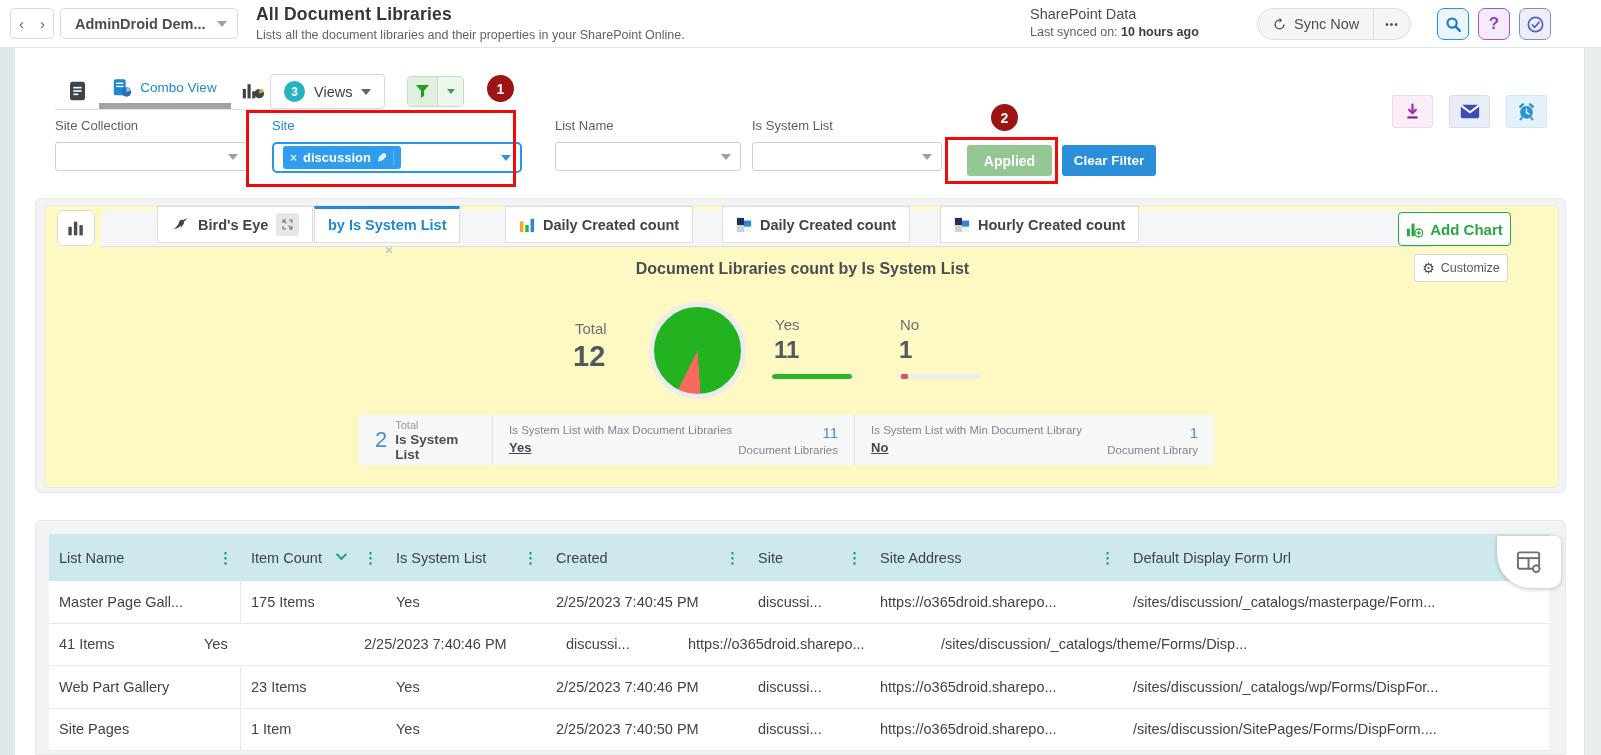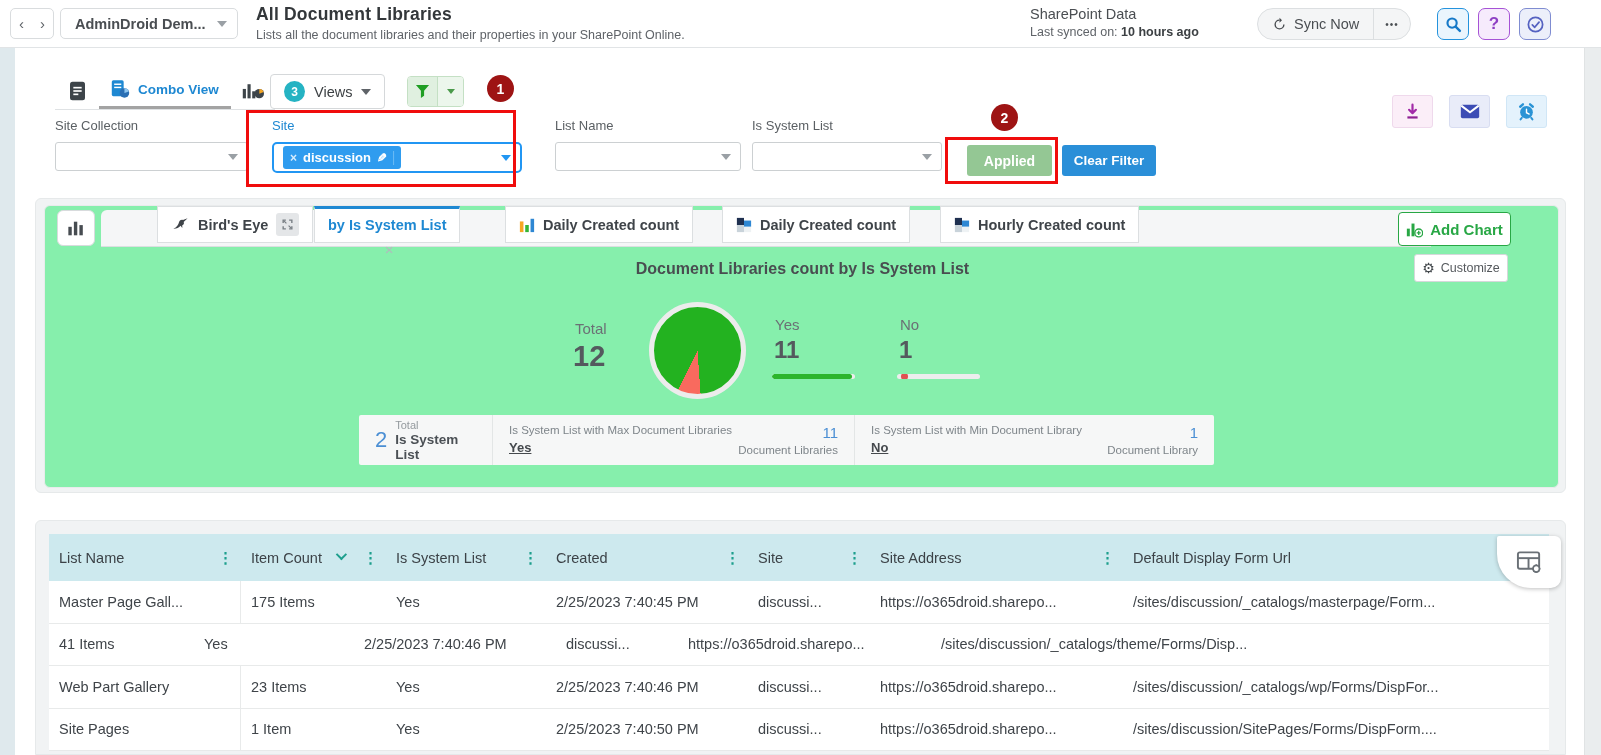--- a/index.html
+++ b/index.html
@@ -30,21 +30,21 @@
   .iconbtn.sched { left:1519px; border:1.5px solid #7f8cd1; background:#eceffa; }
 
   
   .leftstrip { position:absolute; left:0; top:48px; width:15px; height:707px; background:#dfe9ed; }
   .rightstrip { position:absolute; left:1584px; top:0; width:17px; height:755px; background:#eaedee; border-left:1px solid #e0e3e4; }
 
   
   .filterband { position:absolute; left:15px; top:48px; width:1569px; height:144px; background:#fff; }
   .viewtabs { position:absolute; left:40px; top:24px; height:38px; display:flex; align-items:stretch; border-bottom:1px solid #dfe2e4; }
   .vtab { width:44px; display:flex; align-items:center; justify-content:center; cursor:pointer; }
-  .vtab.combo { width:132px; gap:8px; font-size:13.5px; font-weight:bold; color:#1e88d2; border-bottom:3px solid #a3a3a3; }
+  .vtab.combo { width:132px; gap:8px; font-size:13.5px; font-weight:normal; color:#1e88d2; border-bottom:6px solid #a3a3a3; }
   .viewsbtn { position:absolute; left:255px; top:26px; height:35px; border:1px solid #d5d8da; border-radius:4px; background:#fff; display:flex; align-items:center; gap:9px; padding:0 13px; cursor:pointer; font-size:14.5px; color:#3c4043; }
   .viewsbadge { width:21px; height:21px; border-radius:50%; background:#25b3c3; color:#fff; font-size:12px; font-weight:bold; display:flex; align-items:center; justify-content:center; }
   .filterbtn { position:absolute; left:392px; top:28px; height:31px; display:flex; border:1px solid #c4e0c4; border-radius:4px; overflow:hidden; }
   .filterbtn .fseg1 { width:30px; background:#e0f0e0; display:flex; align-items:center; justify-content:center; cursor:pointer; border-right:1px solid #c4e0c4; }
   .filterbtn .fseg2 { width:25px; background:#ecf6ec; display:flex; align-items:center; justify-content:center; cursor:pointer; }
   .filterbtn .gcaret { border-top-color:#4a9a4a; border-left-width:4px; border-right-width:4px; border-top-width:5px; }
 
   .annot { position:absolute; width:27px; height:27px; border-radius:50%; background:#9e1414; color:#fff; font-size:14px; font-weight:bold; display:flex; align-items:center; justify-content:center; z-index:9; }
   .redbox { position:absolute; border:3px solid #f00c0c; z-index:8; pointer-events:none; }
 
@@ -59,21 +59,21 @@
   .chip .pencil { font-size:12px; border-left:1px solid #6cbbf5; padding-left:6px; transform:scaleX(-1); }
   .appliedbtn { position:absolute; left:952px; top:97px; width:85px; height:31px; background:#94c794; border:none; border-radius:3px; color:#fff; font-size:14px; font-weight:bold; font-family:inherit; cursor:pointer; }
   .clearbtn { position:absolute; left:1047px; top:97px; width:94px; height:31px; background:#2a8fd8; border:none; border-radius:3px; color:#fff; font-size:13.5px; font-weight:bold; font-family:inherit; cursor:pointer; }
   .exportbtn { position:absolute; top:47px; width:41px; height:33px; border-radius:3px; display:flex; align-items:center; justify-content:center; cursor:pointer; }
   .exportbtn.dl { left:1377px; background:#fbeef8; border:1px solid #efd9ec; }
   .exportbtn.mail { left:1434px; background:#e9ecf9; border:1px solid #d8ddf1; }
   .exportbtn.alarm { left:1491px; background:#e4f2fc; border:1px solid #d0e6f6; }
 
   
   .chartcard { position:absolute; left:35px; top:198px; width:1531px; height:295px; background:#f1f3f4; border:1px solid #e6e9ea; border-radius:6px; }
-  .chartinner { position:absolute; left:8px; top:6px; width:1515px; height:283px; background:#86efac; border:1px solid #e9ebec; border-radius:6px; }
+  .chartinner { position:absolute; left:8px; top:6px; width:1515px; height:283px; background:#fef9c3; border:1px solid #e9ebec; border-radius:6px; }
   .charttypebtn { position:absolute; left:12px; top:4px; width:38px; height:36px; background:#fff; border:1px solid #d8dbdd; border-radius:6px; display:flex; align-items:center; justify-content:center; cursor:pointer; z-index:3; }
   .ctabstrip { position:absolute; left:56px; top:4px; width:1330px; height:37px; border-bottom:1px solid #dcdfe1; background:#f5f6f7; border-top-left-radius:6px; }
   .ctab { position:absolute; top:0; height:37px; background:#fff; border:1px solid #dcdfe1; display:flex; align-items:center; gap:8px; padding:0 13px; font-size:14.5px; font-weight:bold; color:#3f4449; cursor:pointer; }
   .ctab.active { border-top:3px solid #1e88d2; color:#1e88d2;flex-direction:column; }
   .ctab .closex { color:#b3b9bd; font-size:15px; font-weight:normal; margin-left:4px; cursor:pointer; }
   .expandbox { width:23px; height:23px; background:#e4e6e8; border-radius:3px; display:flex; align-items:center; justify-content:center; cursor:pointer; }
   .addchart { position:absolute; left:1353px; top:6px; width:113px; height:34px; background:#fff; border:1.5px solid #28a745; border-radius:4px; color:#28a745; font-size:15px; font-weight:bold; display:flex; align-items:center; justify-content:center; gap:7px; cursor:pointer; }
   .customize { position:absolute; left:1369px; top:48px; width:94px; height:28px; background:#fff; border:1px solid #d5d8da; border-radius:3px; color:#55595d; font-size:12.5px; display:flex; align-items:center; justify-content:center; gap:6px; cursor:pointer; }
   .customize .gear { font-size:14px; color:#43484c; }
   .charttitle { position:absolute; left:0; top:54px; width:1515px; text-align:center; font-size:16px; font-weight:bold; color:#494d50; }

